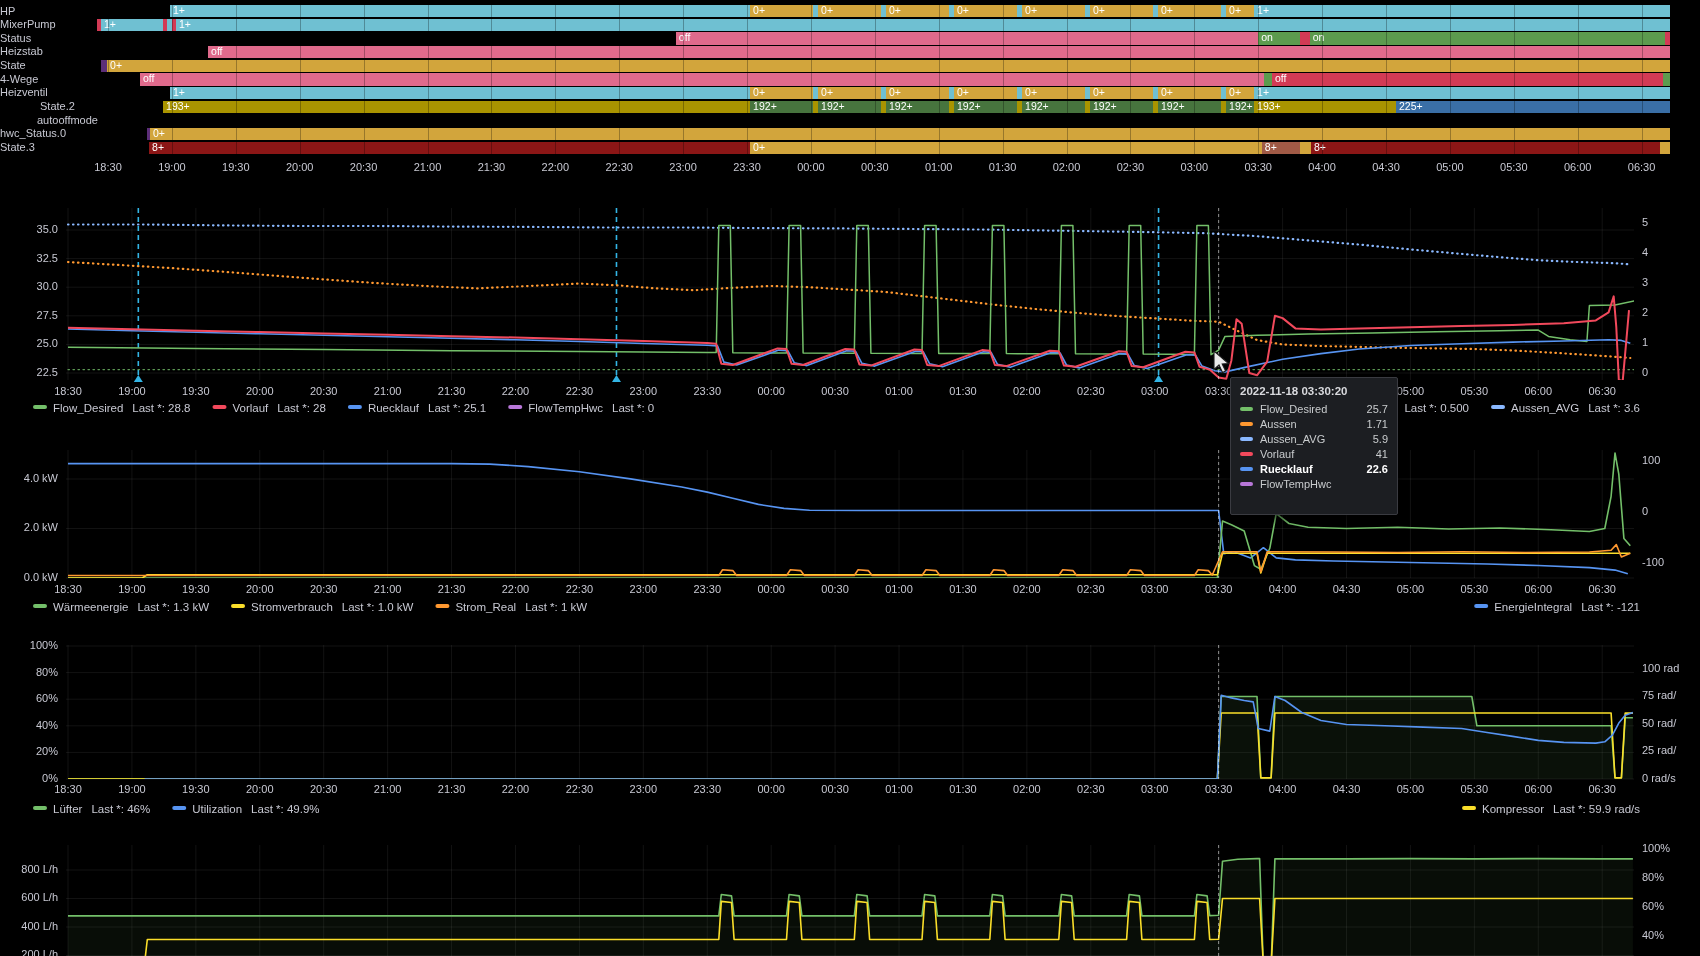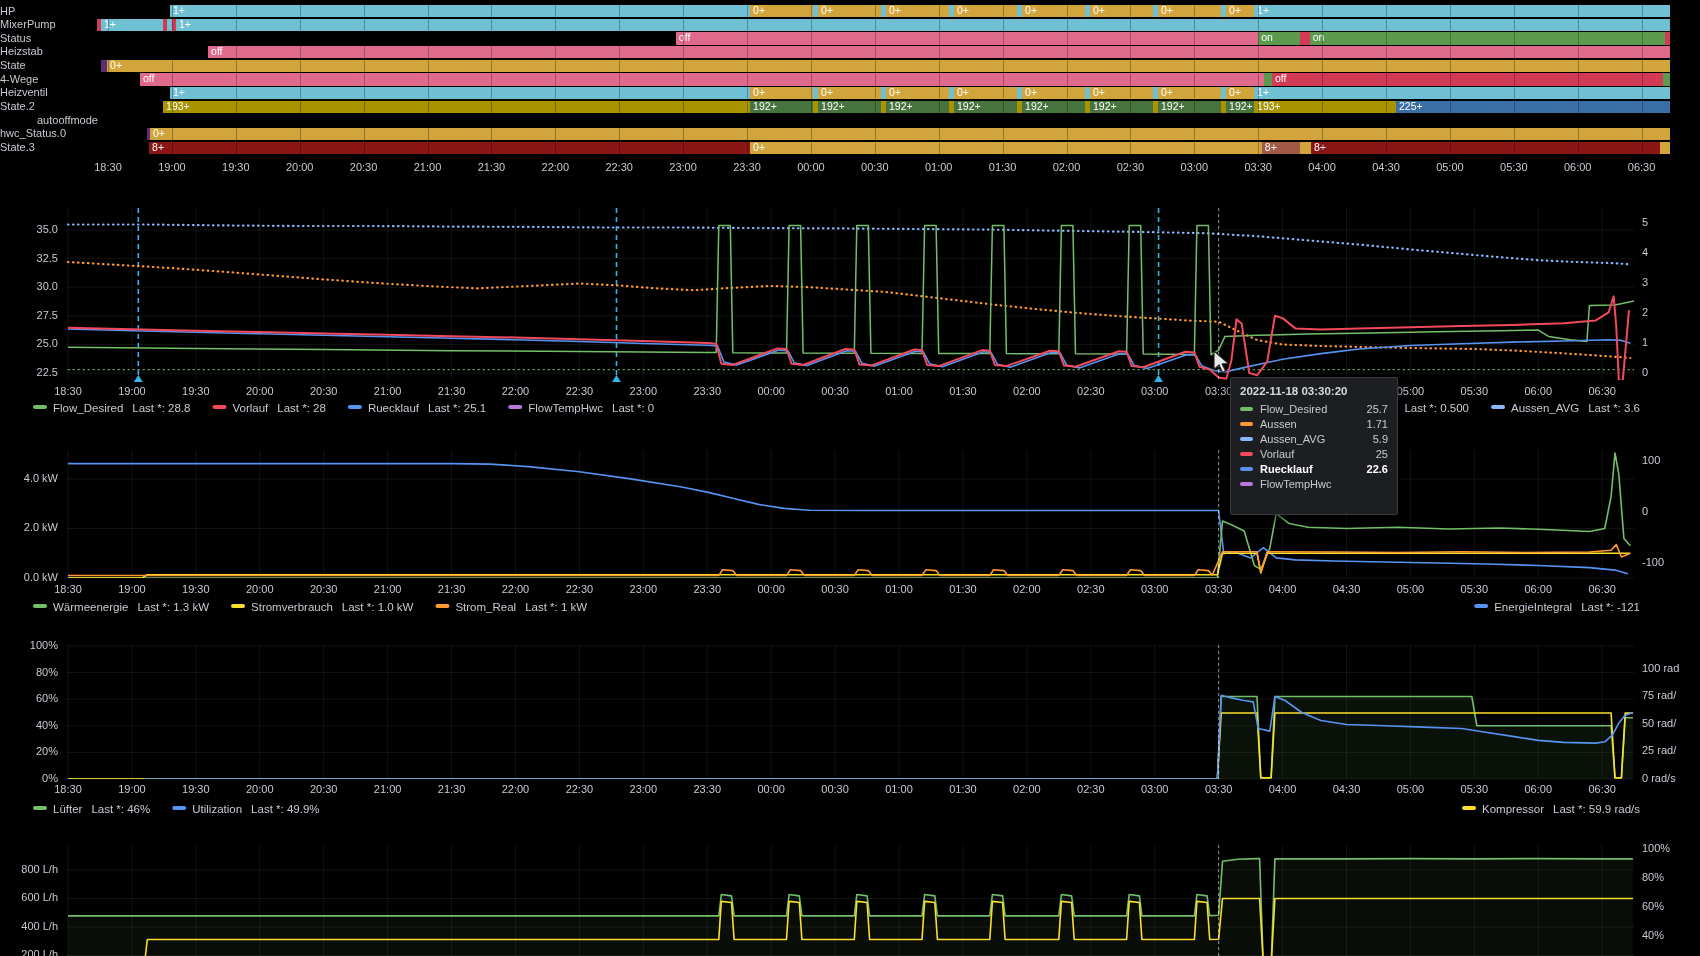--- a/index.html
+++ b/index.html
@@ -82,21 +82,21 @@
       <div class="tl-seg" style="left: 953.97px; top: 86.9px; width: 62.92px; height: 12.3px; line-height: 11.3px; background: rgb(210, 165, 60);">0+</div>
       <div class="tl-seg" style="left: 1016.89px; top: 86.9px; width: 5.1909px; height: 12.3px; line-height: 11.3px; background: rgb(111, 192, 210);"></div>
       <div class="tl-seg" style="left: 1022.08px; top: 86.9px; width: 62.92px; height: 12.3px; line-height: 11.3px; background: rgb(210, 165, 60);">0+</div>
       <div class="tl-seg" style="left: 1085px; top: 86.9px; width: 5.0336px; height: 12.3px; line-height: 11.3px; background: rgb(111, 192, 210);"></div>
       <div class="tl-seg" style="left: 1090.03px; top: 86.9px; width: 62.92px; height: 12.3px; line-height: 11.3px; background: rgb(210, 165, 60);">0+</div>
       <div class="tl-seg" style="left: 1152.95px; top: 86.9px; width: 5.0336px; height: 12.3px; line-height: 11.3px; background: rgb(111, 192, 210);"></div>
       <div class="tl-seg" style="left: 1157.99px; top: 86.9px; width: 62.92px; height: 12.3px; line-height: 11.3px; background: rgb(210, 165, 60);">0+</div>
       <div class="tl-seg" style="left: 1220.91px; top: 86.9px; width: 5.1909px; height: 12.3px; line-height: 11.3px; background: rgb(111, 192, 210);"></div>
       <div class="tl-seg" style="left: 1226.1px; top: 86.9px; width: 27.9994px; height: 12.3px; line-height: 11.3px; background: rgb(210, 165, 60);">0+</div>
       <div class="tl-seg" style="left: 1254.1px; top: 86.9px; width: 415.901px; height: 12.3px; line-height: 11.3px; background: rgb(111, 192, 210);">1+</div>
-      <div class="tl-rowlabel" style="top: 100.05px; height: 12.3px; line-height: 12.3px;">State.2</div>
+      <div class="tl-rowlabel" style="top: 100.05px; height: 12.3px; line-height: 12.3px; padding-left: 40px;">State.2</div>
       <div class="tl-seg" style="left: 163.066px; top: 100.55px; width: 587.044px; height: 12.3px; line-height: 11.3px; background: rgb(169, 148, 0);">193+</div>
       <div class="tl-seg" style="left: 750.11px; top: 100.55px; width: 62.92px; height: 12.3px; line-height: 11.3px; background: rgb(71, 116, 62);">192+</div>
       <div class="tl-seg" style="left: 813.03px; top: 100.55px; width: 5.0336px; height: 12.3px; line-height: 11.3px; background: rgb(169, 148, 0);"></div>
       <div class="tl-seg" style="left: 818.063px; top: 100.55px; width: 62.92px; height: 12.3px; line-height: 11.3px; background: rgb(71, 116, 62);">192+</div>
       <div class="tl-seg" style="left: 880.983px; top: 100.55px; width: 5.0336px; height: 12.3px; line-height: 11.3px; background: rgb(169, 148, 0);"></div>
       <div class="tl-seg" style="left: 886.017px; top: 100.55px; width: 62.92px; height: 12.3px; line-height: 11.3px; background: rgb(71, 116, 62);">192+</div>
       <div class="tl-seg" style="left: 948.937px; top: 100.55px; width: 5.0336px; height: 12.3px; line-height: 11.3px; background: rgb(169, 148, 0);"></div>
       <div class="tl-seg" style="left: 953.97px; top: 100.55px; width: 62.92px; height: 12.3px; line-height: 11.3px; background: rgb(71, 116, 62);">192+</div>
       <div class="tl-seg" style="left: 1016.89px; top: 100.55px; width: 5.1909px; height: 12.3px; line-height: 11.3px; background: rgb(169, 148, 0);"></div>
       <div class="tl-seg" style="left: 1022.08px; top: 100.55px; width: 62.92px; height: 12.3px; line-height: 11.3px; background: rgb(71, 116, 62);">192+</div>
@@ -528,21 +528,21 @@
           <div class="tt-val">1.71</div>
         </div>
         <div class="tt-row">
           <div class="tt-swatch" style="background: rgb(138, 184, 255);"></div>
           <div class="tt-name">Aussen_AVG</div>
           <div class="tt-val">5.9</div>
         </div>
         <div class="tt-row">
           <div class="tt-swatch" style="background: rgb(242, 73, 92);"></div>
           <div class="tt-name">Vorlauf</div>
-          <div class="tt-val">25</div>
+          <div class="tt-val">41</div>
         </div>
         <div class="tt-row">
           <div class="tt-swatch" style="background: rgb(87, 148, 242);"></div>
           <div class="tt-name tt-bold">Ruecklauf</div>
           <div class="tt-val tt-bold">22.6</div>
         </div>
         <div class="tt-row">
           <div class="tt-swatch" style="background: rgb(184, 119, 217);"></div>
           <div class="tt-name">FlowTempHwc</div>
           <div class="tt-val"></div>

